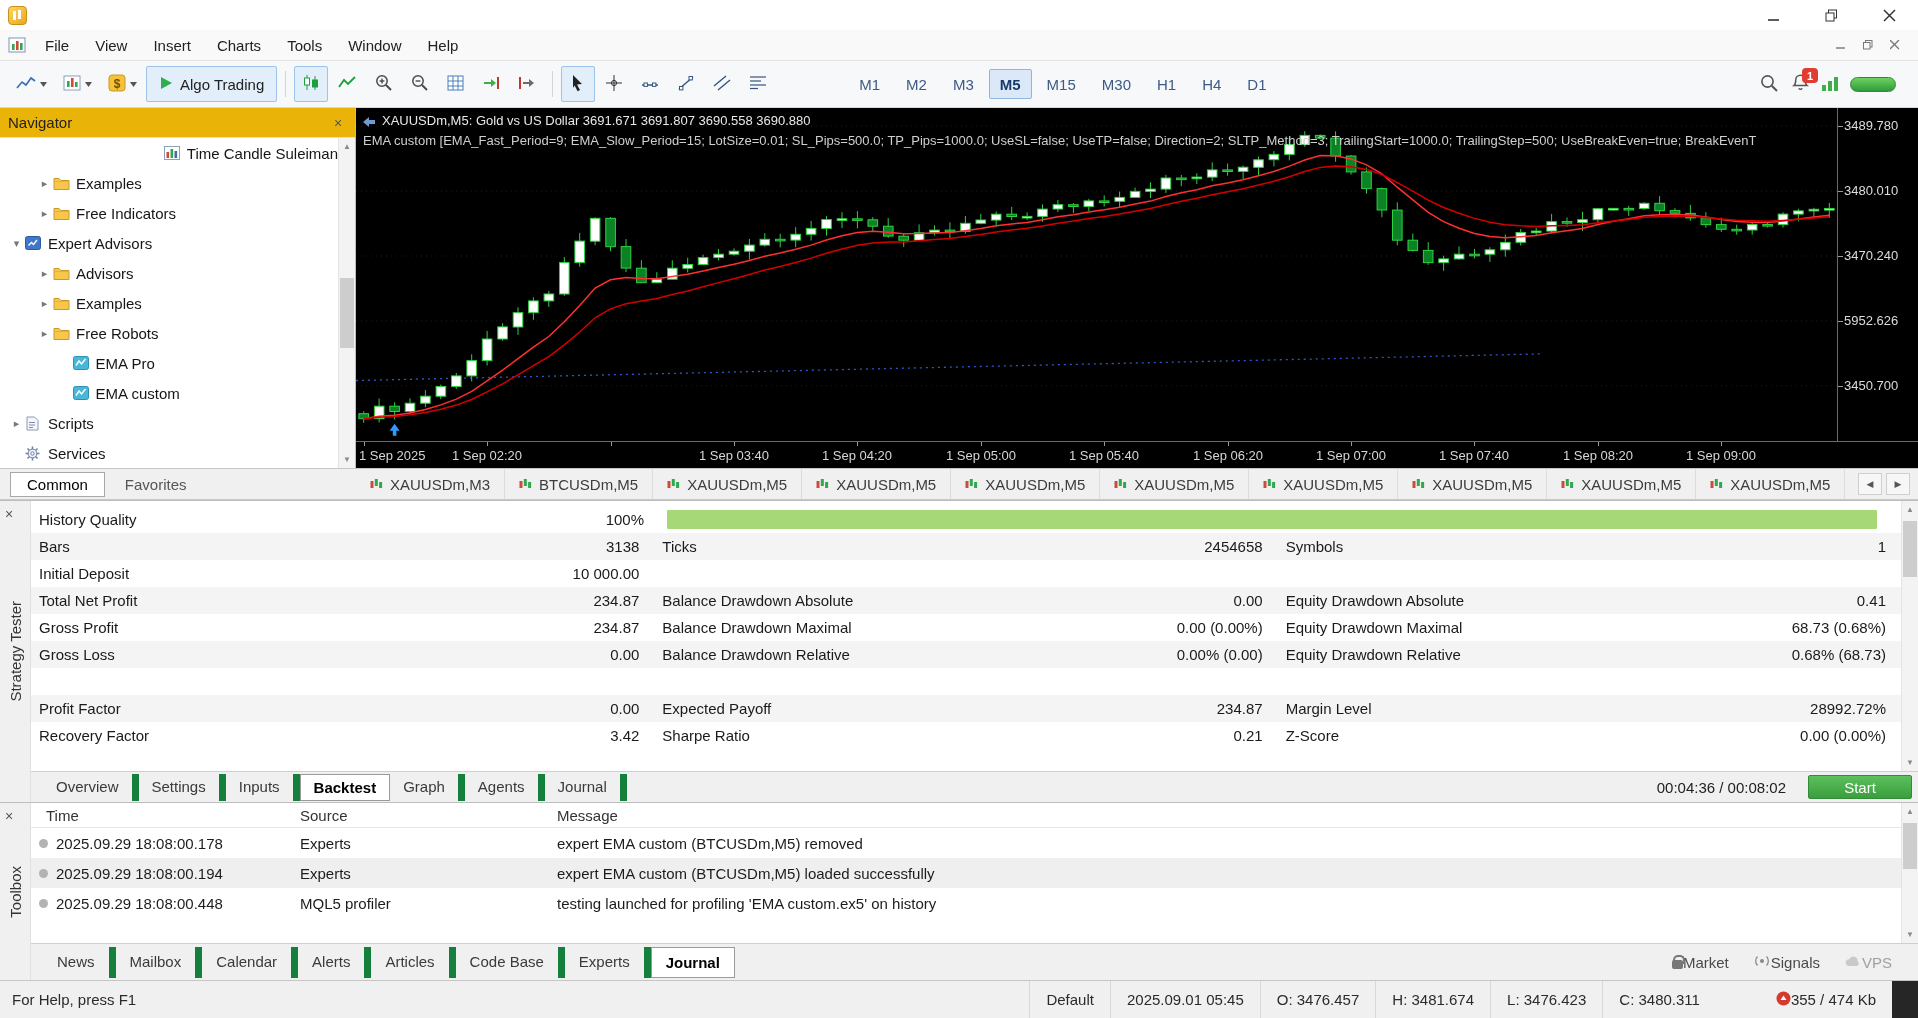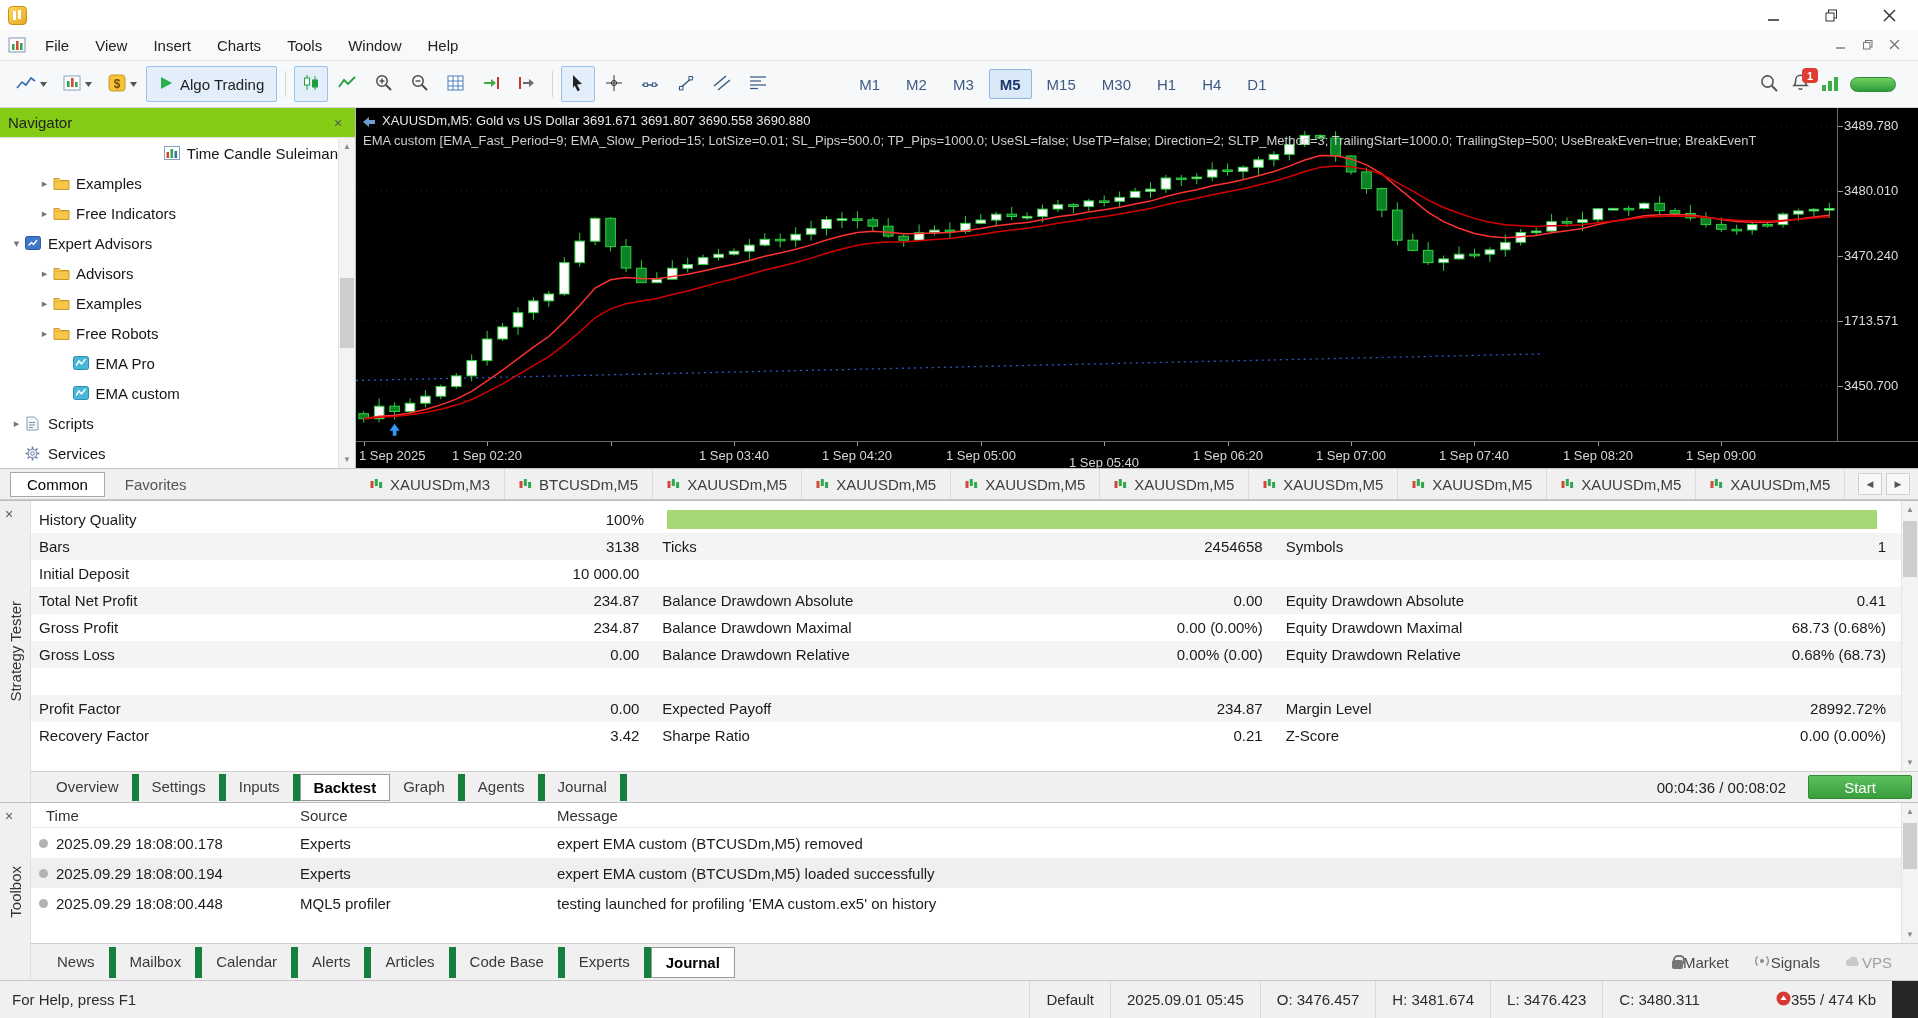--- a/index.html
+++ b/index.html
@@ -39,21 +39,21 @@
   .bell-wrap{position:relative}
   .badge{position:absolute;top:-5px;right:-8px;min-width:16px;height:15px;border-radius:4px;background:#e03c31;
     color:#fff;font-size:11px;font-weight:bold;display:flex;align-items:center;justify-content:center;padding:0 3px}
   .signal-bars{display:flex;align-items:flex-end;gap:2px}
   .signal-bars i{display:block;width:4px;background:#3fae49}
   .meter-pill{width:46px;height:15px;border-radius:8px;border:1px solid #2a8c37;background:linear-gradient(#6fd15f,#2f9b3c)}
 
   
   .main-row{height:360px;display:flex;flex:none}
   .navigator{width:356px;background:#fff;border-right:1px solid #bcbcbc;position:relative;flex:none}
-  .nav-header{height:30px;display:flex;align-items:center;padding:0 8px;background:#84cc16;border-bottom:1px solid #e0e0e0;font-size:15px;color:#222}
+  .nav-header{height:30px;display:flex;align-items:center;padding:0 8px;background:#eab308;border-bottom:1px solid #e0e0e0;font-size:15px;color:#222}
   .panel-close{margin-left:auto;color:#555;font-size:14px;width:18px;text-align:center}
   .nav-tree{position:absolute;top:30px;left:0;right:17px;bottom:0;overflow:hidden}
   .tree-row{height:30px;display:flex;align-items:center;font-size:15px;color:#151515;white-space:nowrap}
   .expander{width:17px;color:#787878;font-size:11px;text-align:center;flex:none}
   .tree-icon{width:20px;flex:none;display:flex;align-items:center}
   .tree-label{margin-left:3px}
   .vscroll{position:absolute;right:0;width:17px;background:#f3f3f3;border-left:1px solid #e4e4e4}
   .vscroll .sb-arrow{position:absolute;left:0;right:0;height:17px;display:flex;align-items:center;justify-content:center;font-size:8px;color:#8a8a8a}
   .vscroll .sb-arrow.up{top:0}.vscroll .sb-arrow.down{bottom:0}
   .vscroll .sb-thumb{position:absolute;left:1px;right:1px;background:#cdcdcd}
@@ -711,39 +711,39 @@
             <path d="M38.6 315.7 l-5 7 h3.2 v5 h3.6 v-5 h3.2 z" fill="#2f9bff"></path>
           </svg></div>
       <div class="price-scale">
           <i class="price-tick" style="top: 18px;"></i>
           <span class="price-label" style="top: 10px;">3489.780</span>
           <i class="price-tick" style="top: 83px;"></i>
           <span class="price-label" style="top: 75px;">3480.010</span>
           <i class="price-tick" style="top: 148px;"></i>
           <span class="price-label" style="top: 140px;">3470.240</span>
           <i class="price-tick" style="top: 213px;"></i>
-          <span class="price-label" style="top: 205px;">1713.571</span>
+          <span class="price-label" style="top: 205px;">5952.626</span>
           <i class="price-tick" style="top: 278px;"></i>
           <span class="price-label" style="top: 270px;">3450.700</span>
         </div>
       <div class="time-axis">
           <i class="time-tick" style="left: 8px;"></i>
           <span class="time-label" style="left: 3px; text-align: left;">1 Sep 2025</span>
           <i class="time-tick" style="left: 131px;"></i>
           <span class="time-label" style="left: 71px;">1 Sep 02:20</span>
           <i class="time-tick" style="left: 255px;"></i>
           <span class="time-label" style="left: 195px; margin-top: 35px;">1 Sep 03:00</span>
           <i class="time-tick" style="left: 378px;"></i>
           <span class="time-label" style="left: 318px;">1 Sep 03:40</span>
           <i class="time-tick" style="left: 501px;"></i>
           <span class="time-label" style="left: 441px;">1 Sep 04:20</span>
           <i class="time-tick" style="left: 625px;"></i>
           <span class="time-label" style="left: 565px;">1 Sep 05:00</span>
           <i class="time-tick" style="left: 748px;"></i>
-          <span class="time-label" style="left: 688px; margin-top: 7px;">1 Sep 05:40</span>
+          <span class="time-label" style="left: 688px;">1 Sep 05:40</span>
           <i class="time-tick" style="left: 872px;"></i>
           <span class="time-label" style="left: 812px;">1 Sep 06:20</span>
           <i class="time-tick" style="left: 995px;"></i>
           <span class="time-label" style="left: 935px;">1 Sep 07:00</span>
           <i class="time-tick" style="left: 1118px;"></i>
           <span class="time-label" style="left: 1058px;">1 Sep 07:40</span>
           <i class="time-tick" style="left: 1242px;"></i>
           <span class="time-label" style="left: 1182px;">1 Sep 08:20</span>
           <i class="time-tick" style="left: 1365px;"></i>
           <span class="time-label" style="left: 1305px;">1 Sep 09:00</span>

